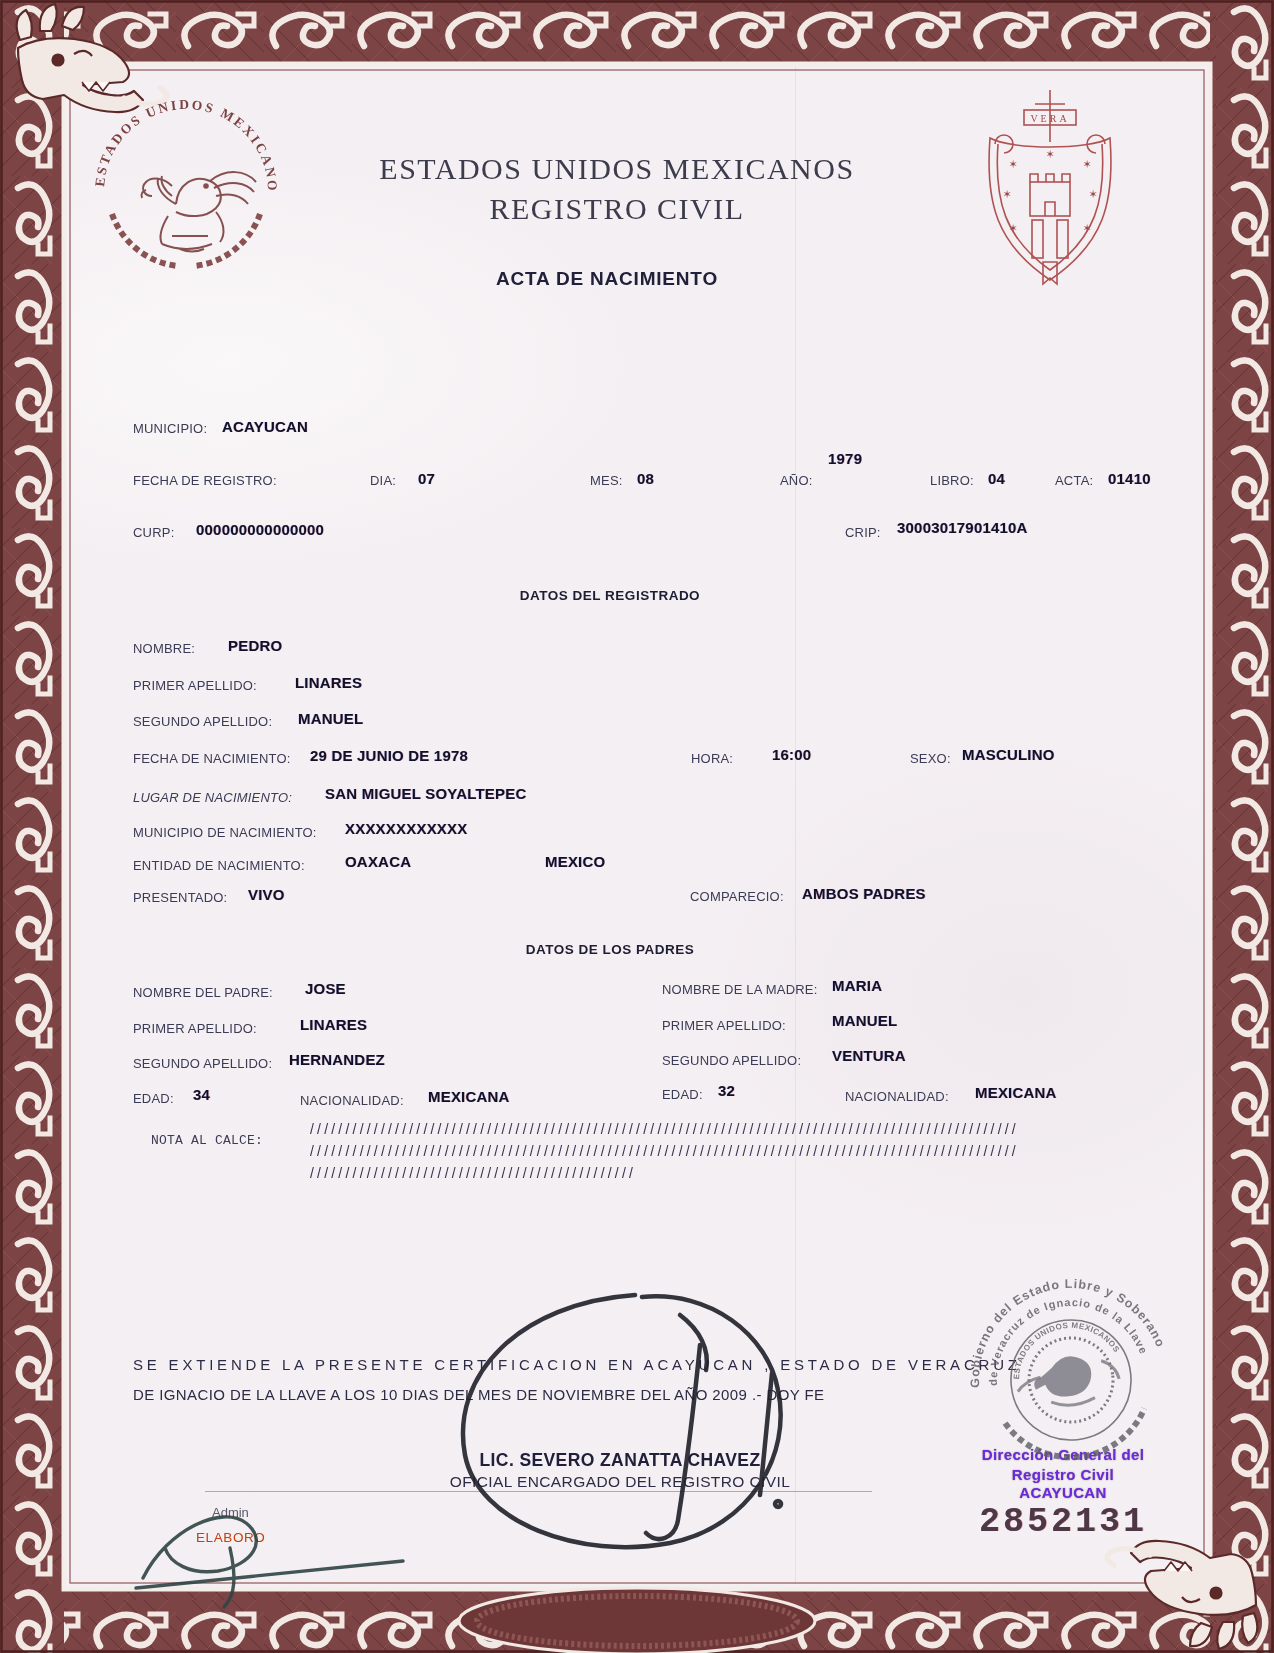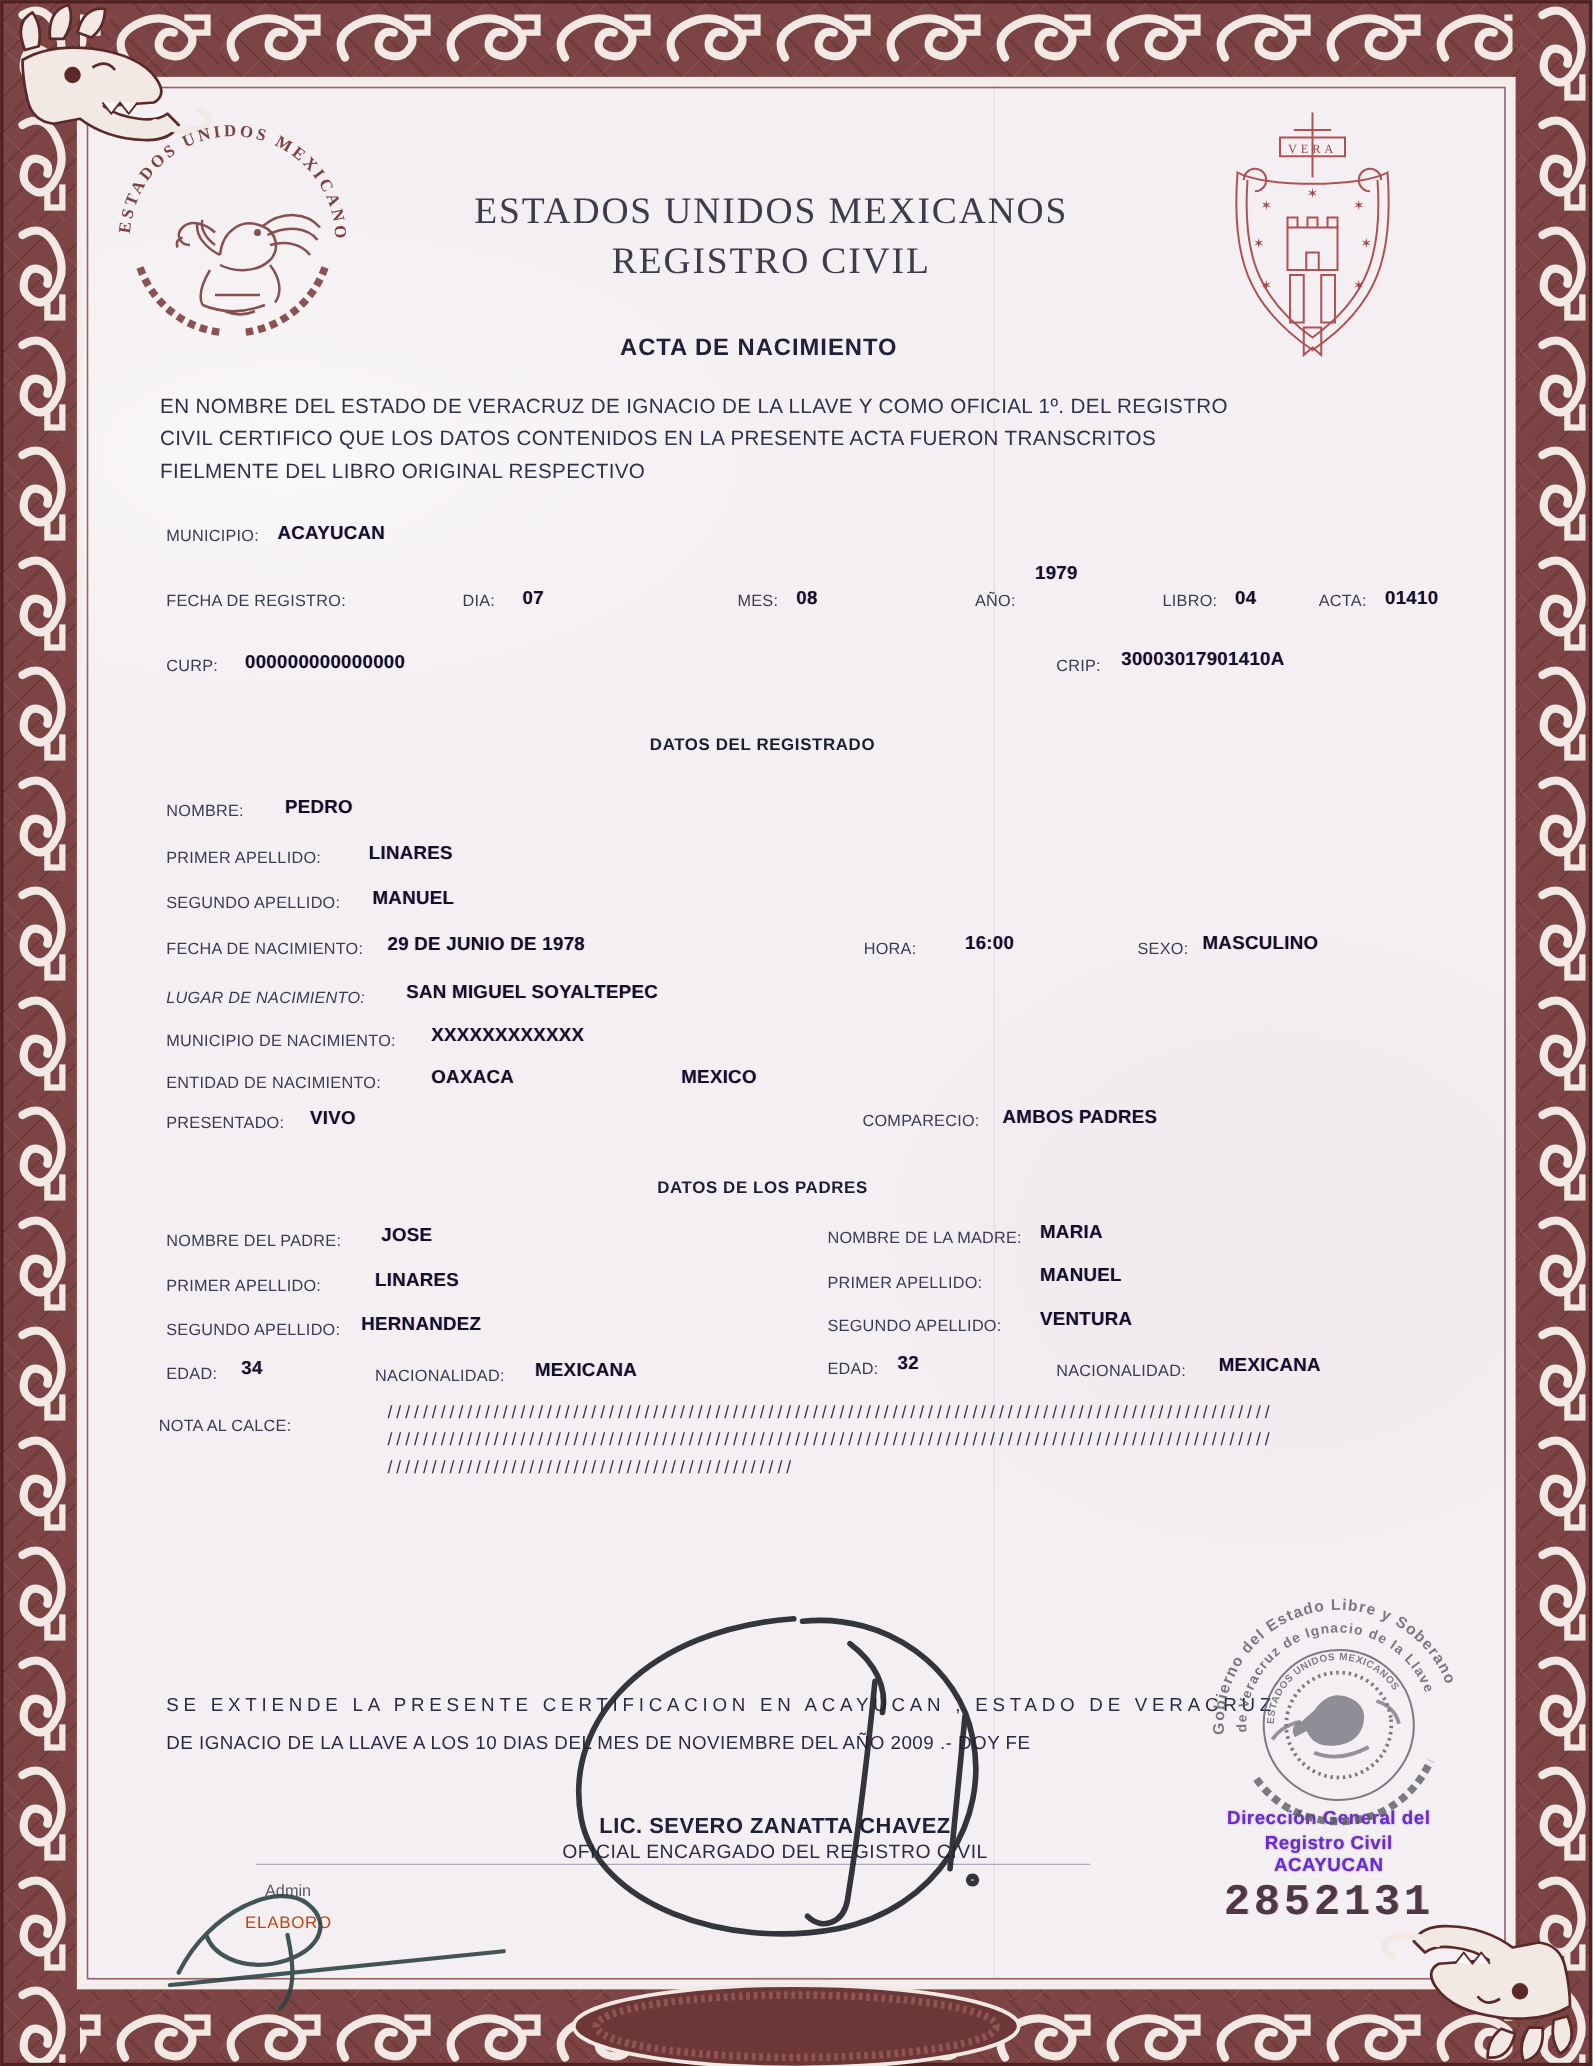--- a/index.html
+++ b/index.html
@@ -148,23 +148,20 @@
           <text x="112" y="82">✶</text>
         <text x="32" y="112">✶</text>
           <text x="118" y="112">✶</text>
         <text x="38" y="146">✶</text>
           <text x="112" y="146">✶</text>
       </g>
     </svg>
 
     <div class="subtitle" style="top:268px;">ACTA DE NACIMIENTO</div>
 
-    <div class="intro">EN NOMBRE DEL ESTADO DE VERACRUZ DE IGNACIO DE LA LLAVE Y COMO OFICIAL 1º. DEL REGISTRO
-CIVIL CERTIFICO QUE LOS DATOS CONTENIDOS EN LA PRESENTE ACTA FUERON TRANSCRITOS
-FIELMENTE DEL LIBRO ORIGINAL RESPECTIVO</div>
 
     <span class="lbl" style="left:133px;top:421px;">MUNICIPIO:</span>
     <span class="val" style="left:222px;top:418px;">ACAYUCAN</span>
 
     <span class="lbl" style="left:133px;top:473px;">FECHA DE REGISTRO:</span>
     <span class="lbl" style="left:370px;top:473px;">DIA:</span>
     <span class="val" style="left:418px;top:470px;">07</span>
     <span class="lbl" style="left:590px;top:473px;">MES:</span>
     <span class="val" style="left:637px;top:470px;">08</span>
     <span class="lbl" style="left:780px;top:473px;">AÑO:</span>
@@ -231,21 +228,21 @@
 
     <span class="lbl" style="left:133px;top:1091px;">EDAD:</span>
     <span class="val" style="left:193px;top:1086px;">34</span>
     <span class="lbl" style="left:300px;top:1093px;">NACIONALIDAD:</span>
     <span class="val" style="left:428px;top:1088px;">MEXICANA</span>
     <span class="lbl" style="left:662px;top:1087px;">EDAD:</span>
     <span class="val" style="left:718px;top:1082px;">32</span>
     <span class="lbl" style="left:845px;top:1089px;">NACIONALIDAD:</span>
     <span class="val" style="left:975px;top:1084px;">MEXICANA</span>
 
-    <span class="lbl" style="left:127px;top:1133px;">NOTA AL CALCE:</span>
+    <span class="lbl" style="left:151px;top:1133px;font-family:Liberation Mono, monospace;">NOTA AL CALCE:</span>
     <span class="slashes" style="left:310px;top:1121px;">////////////////////////////////////////////////////////////////////////////////////////////////////</span>
     <span class="slashes" style="left:310px;top:1143px;">////////////////////////////////////////////////////////////////////////////////////////////////////</span>
     <span class="slashes" style="left:310px;top:1165px;">//////////////////////////////////////////////</span>
 
     <div class="cert1">SE EXTIENDE LA PRESENTE CERTIFICACION EN ACAYUCAN , ESTADO DE VERACRUZ</div>
     <div class="cert2">DE IGNACIO DE LA LLAVE A LOS 10  DIAS DEL MES DE    NOVIEMBRE  DEL AÑO 2009   .- DOY FE</div>
 
     <div class="off-name">LIC. SEVERO ZANATTA CHAVEZ</div>
     <div class="off-title">OFICIAL ENCARGADO DEL REGISTRO CIVIL</div>
     <div class="rule"></div>

